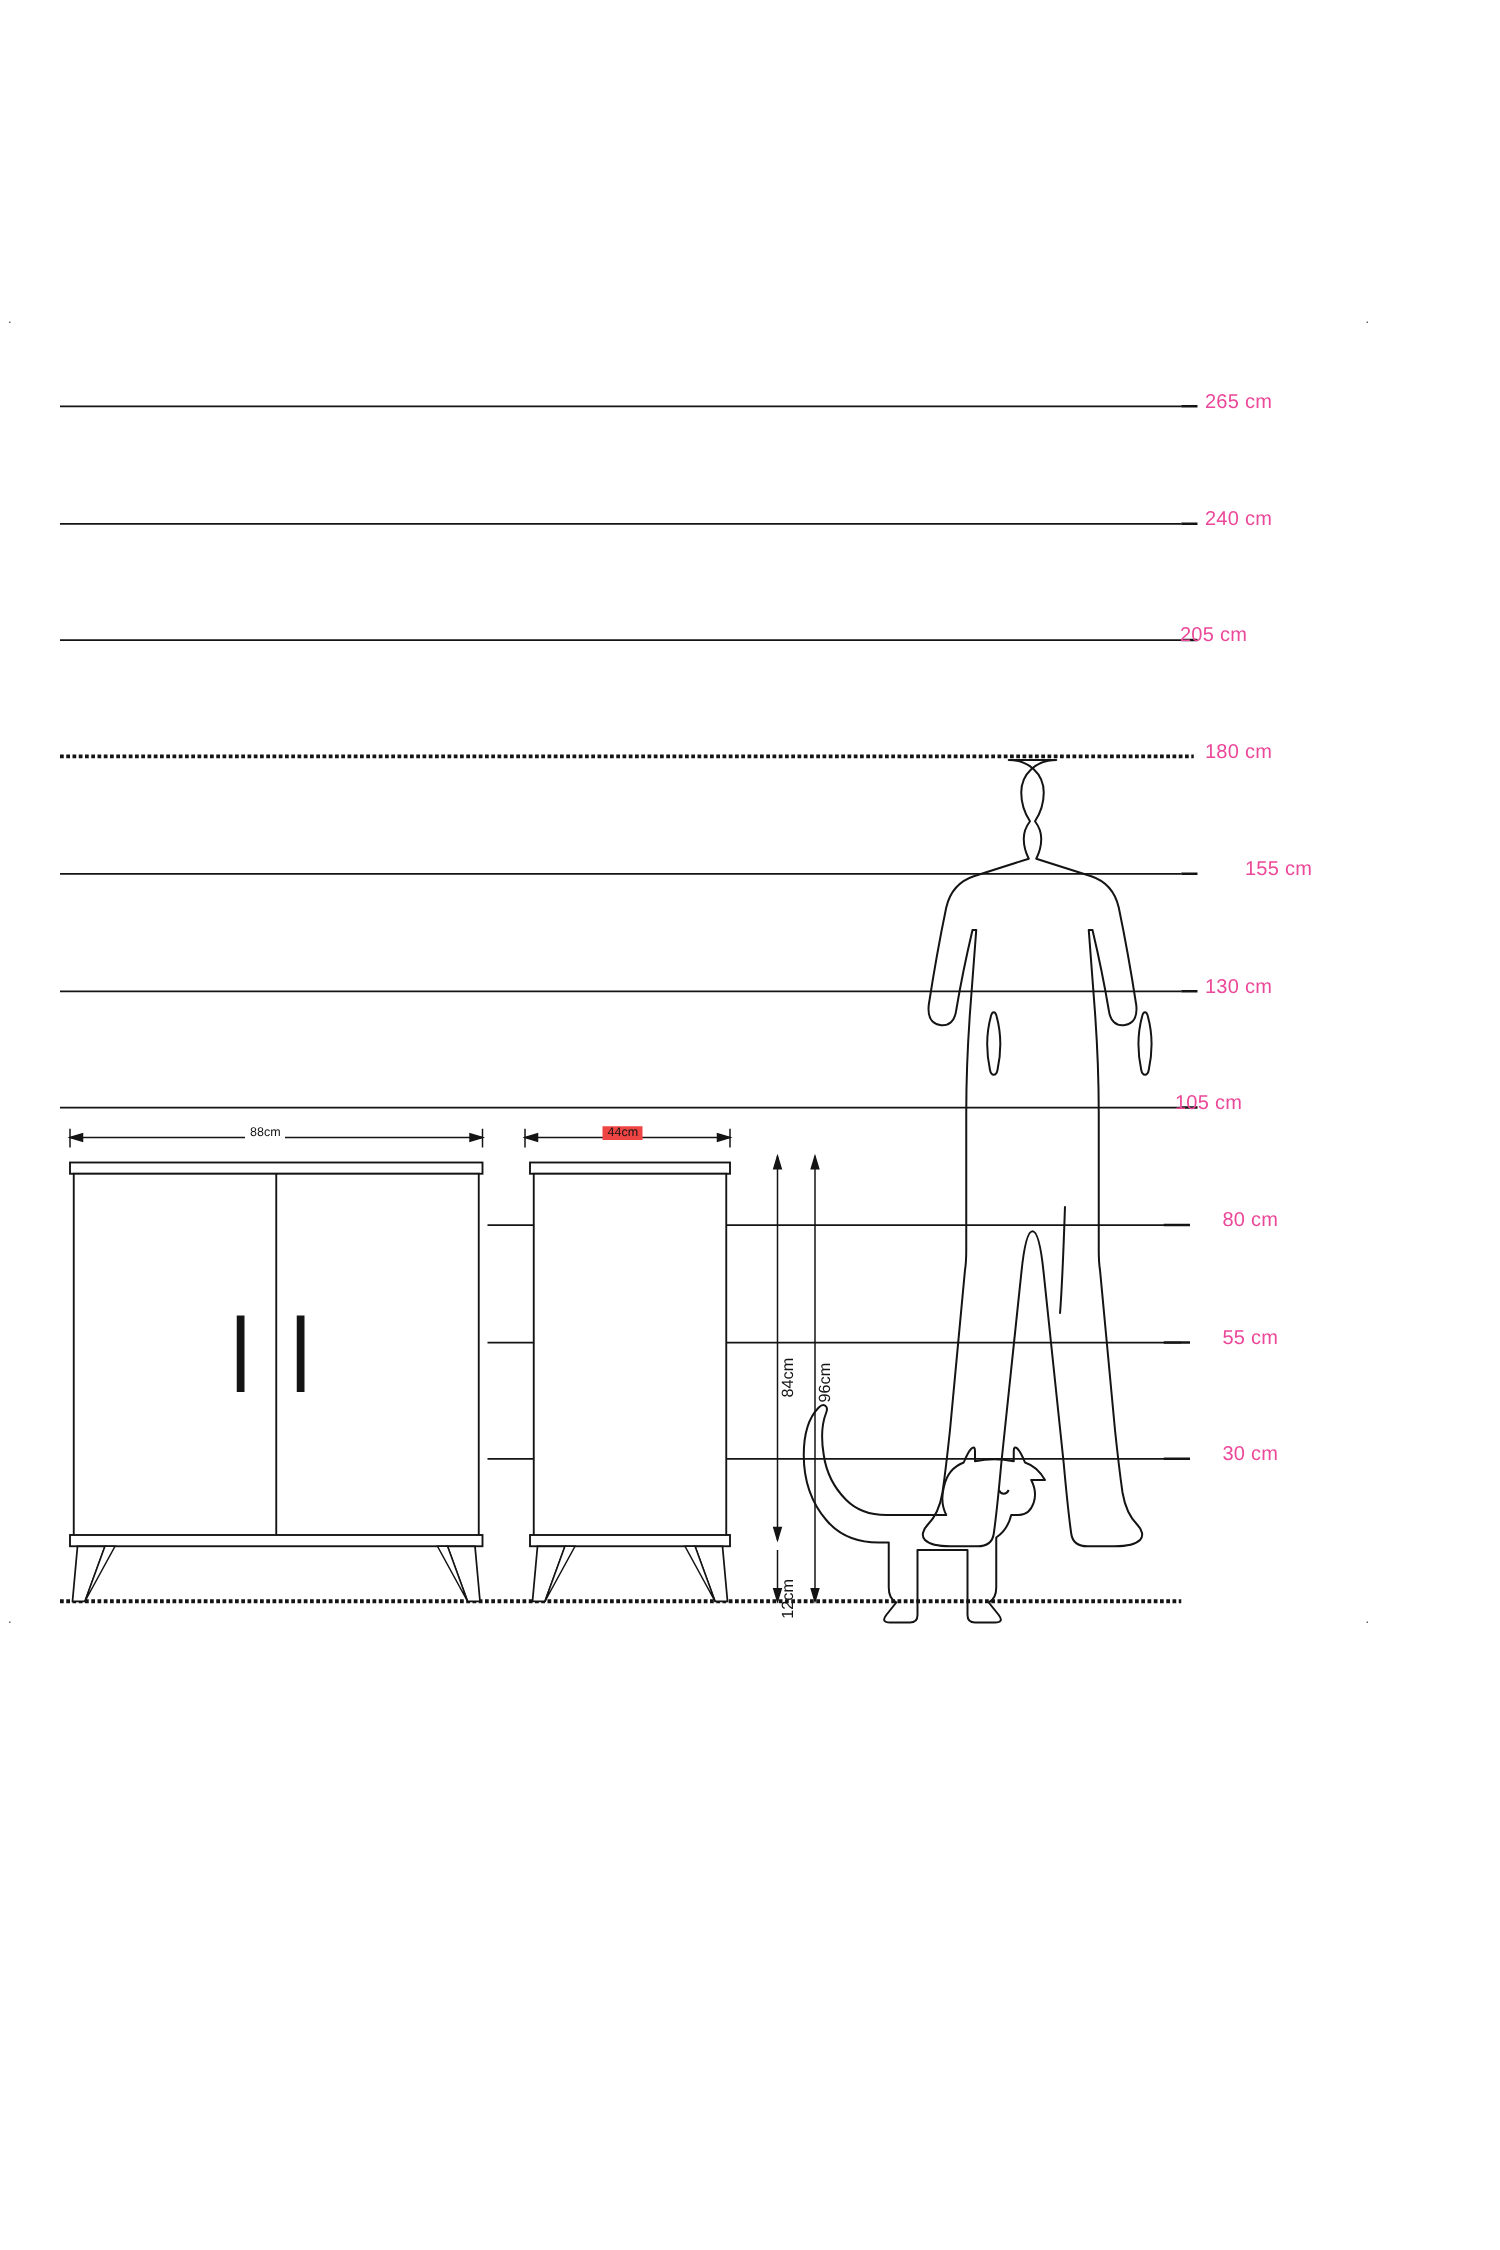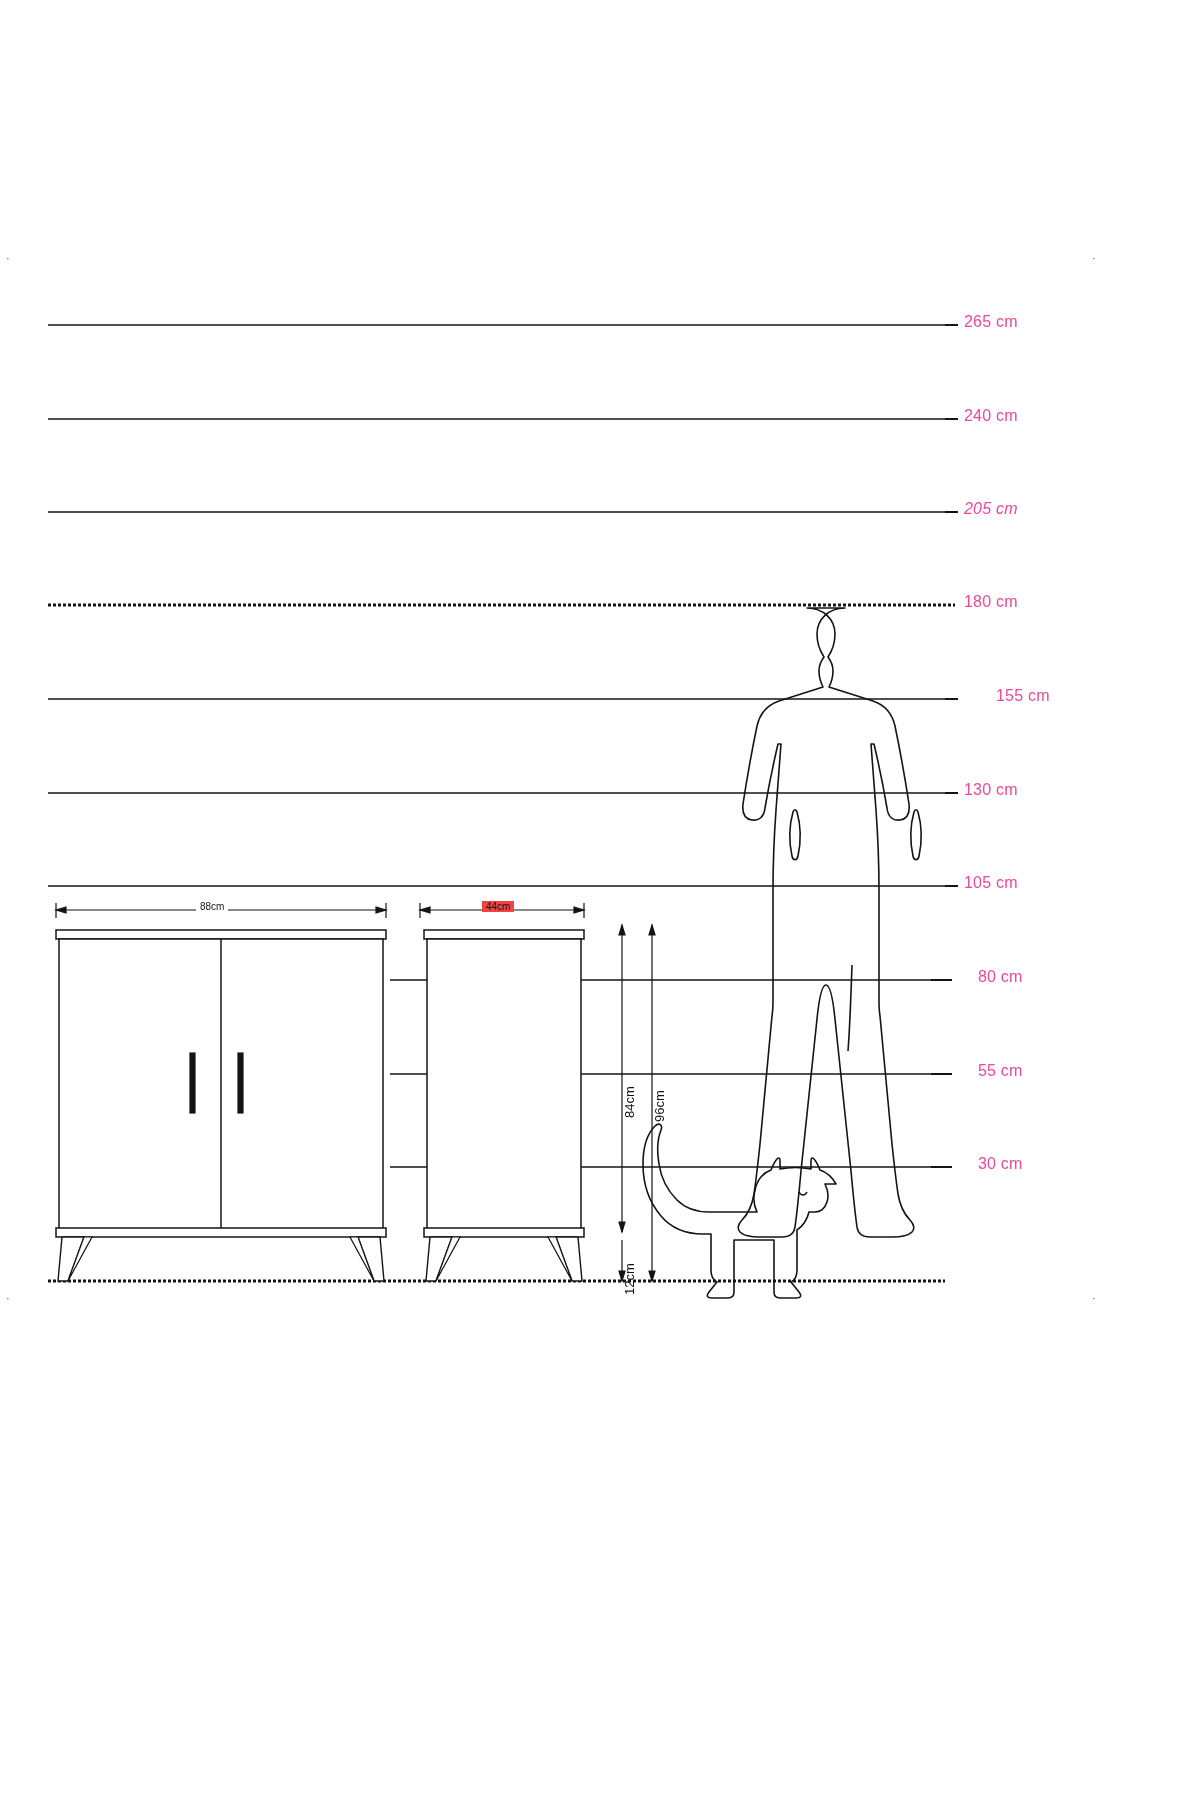--- a/index.html
+++ b/index.html
@@ -250,25 +250,25 @@
     </g>
 
     <g stroke="#141414" stroke-width="1.2" fill="none">
       <line x1="622" y1="1240" x2="622" y2="1281"></line>
       <path d="M622,1281 l-3,-10 l6,0 z" fill="#141414"></path>
     </g>
   </svg>
 
   <div class="scale-label" style="left:964px; top:313px;">265 cm</div>
   <div class="scale-label" style="left:964px; top:407px;">240 cm</div>
-  <div class="scale-label" style="left:964px; top:500px;font-style:italic;">205 cm</div>
+  <div class="scale-label" style="left:944px; top:500px;">205 cm</div>
   <div class="scale-label" style="left:964px; top:593px;">180 cm</div>
   <div class="scale-label" style="left:964px; top:687px;margin-left:32px;">155 cm</div>
   <div class="scale-label" style="left:964px; top:781px;">130 cm</div>
-  <div class="scale-label" style="left:964px; top:874px;">105 cm</div>
+  <div class="scale-label" style="left:940px; top:874px;">105 cm</div>
   <div class="scale-label" style="left:978px; top:968px;">80 cm</div>
   <div class="scale-label" style="left:978px; top:1062px;">55 cm</div>
   <div class="scale-label" style="left:978px; top:1155px;text-align:right;">30 cm</div>
 
   <div class="dim-label" style="left:196px; top:901px; background:#ffffff; padding:0 4px;">88cm</div>
   <div class="dim-label" style="left:482px; top:901px; background:#ef4444; padding:0 4px;">44cm</div>
 
   <div class="dim-label-vert" style="left:622px; top:1118px;">84cm</div>
   <div class="dim-label-vert" style="left:652px; top:1122px;">96cm</div>
   <div class="dim-label-vert" style="left:622px; top:1295px;">12cm</div>

